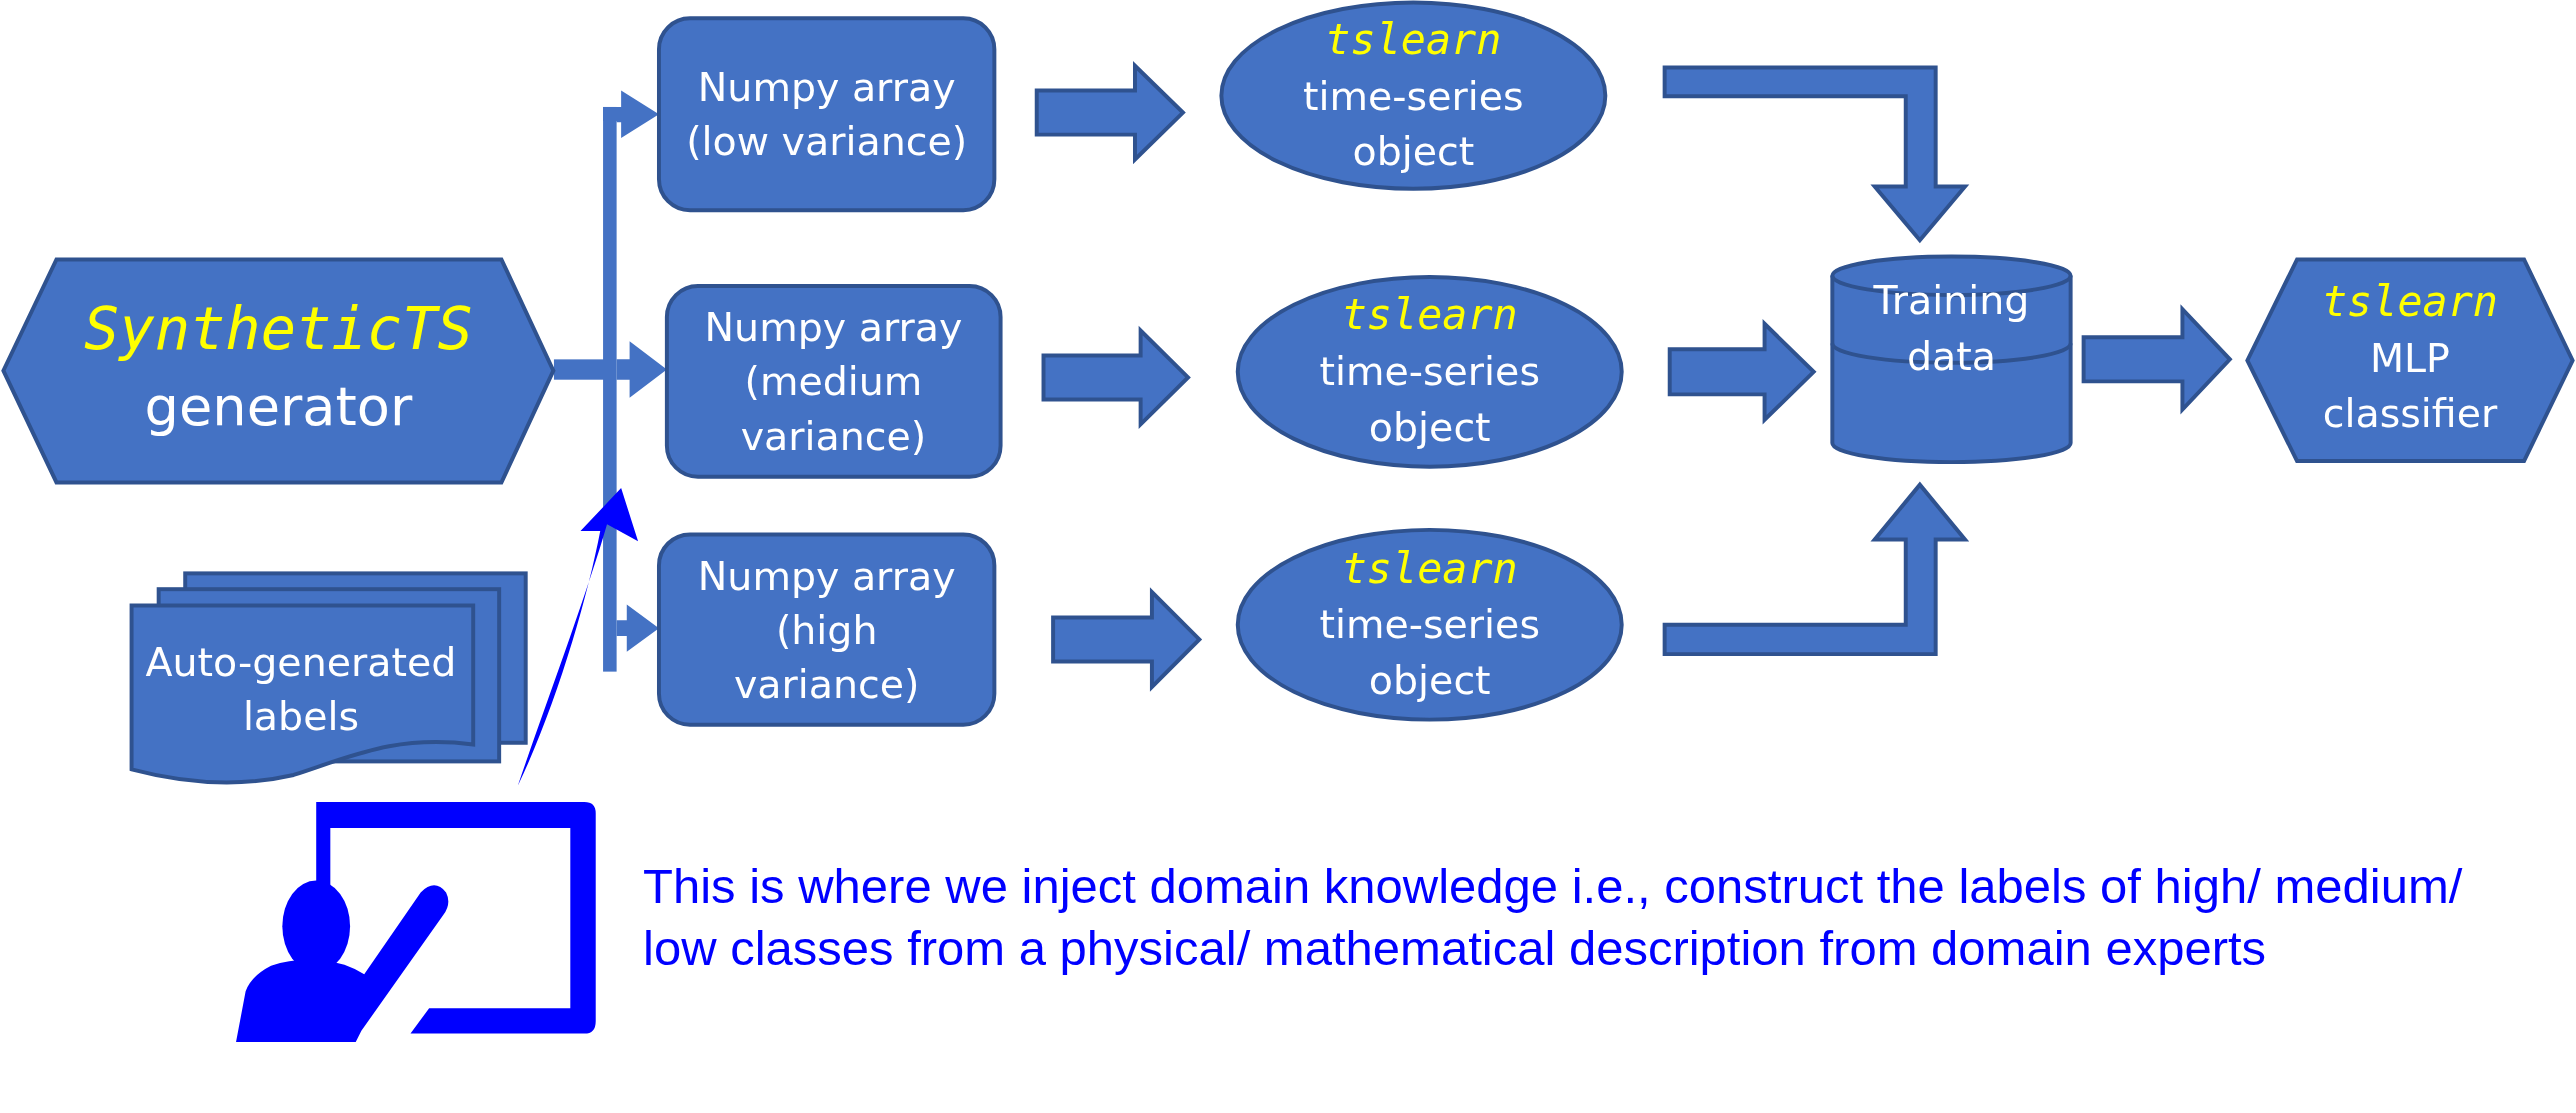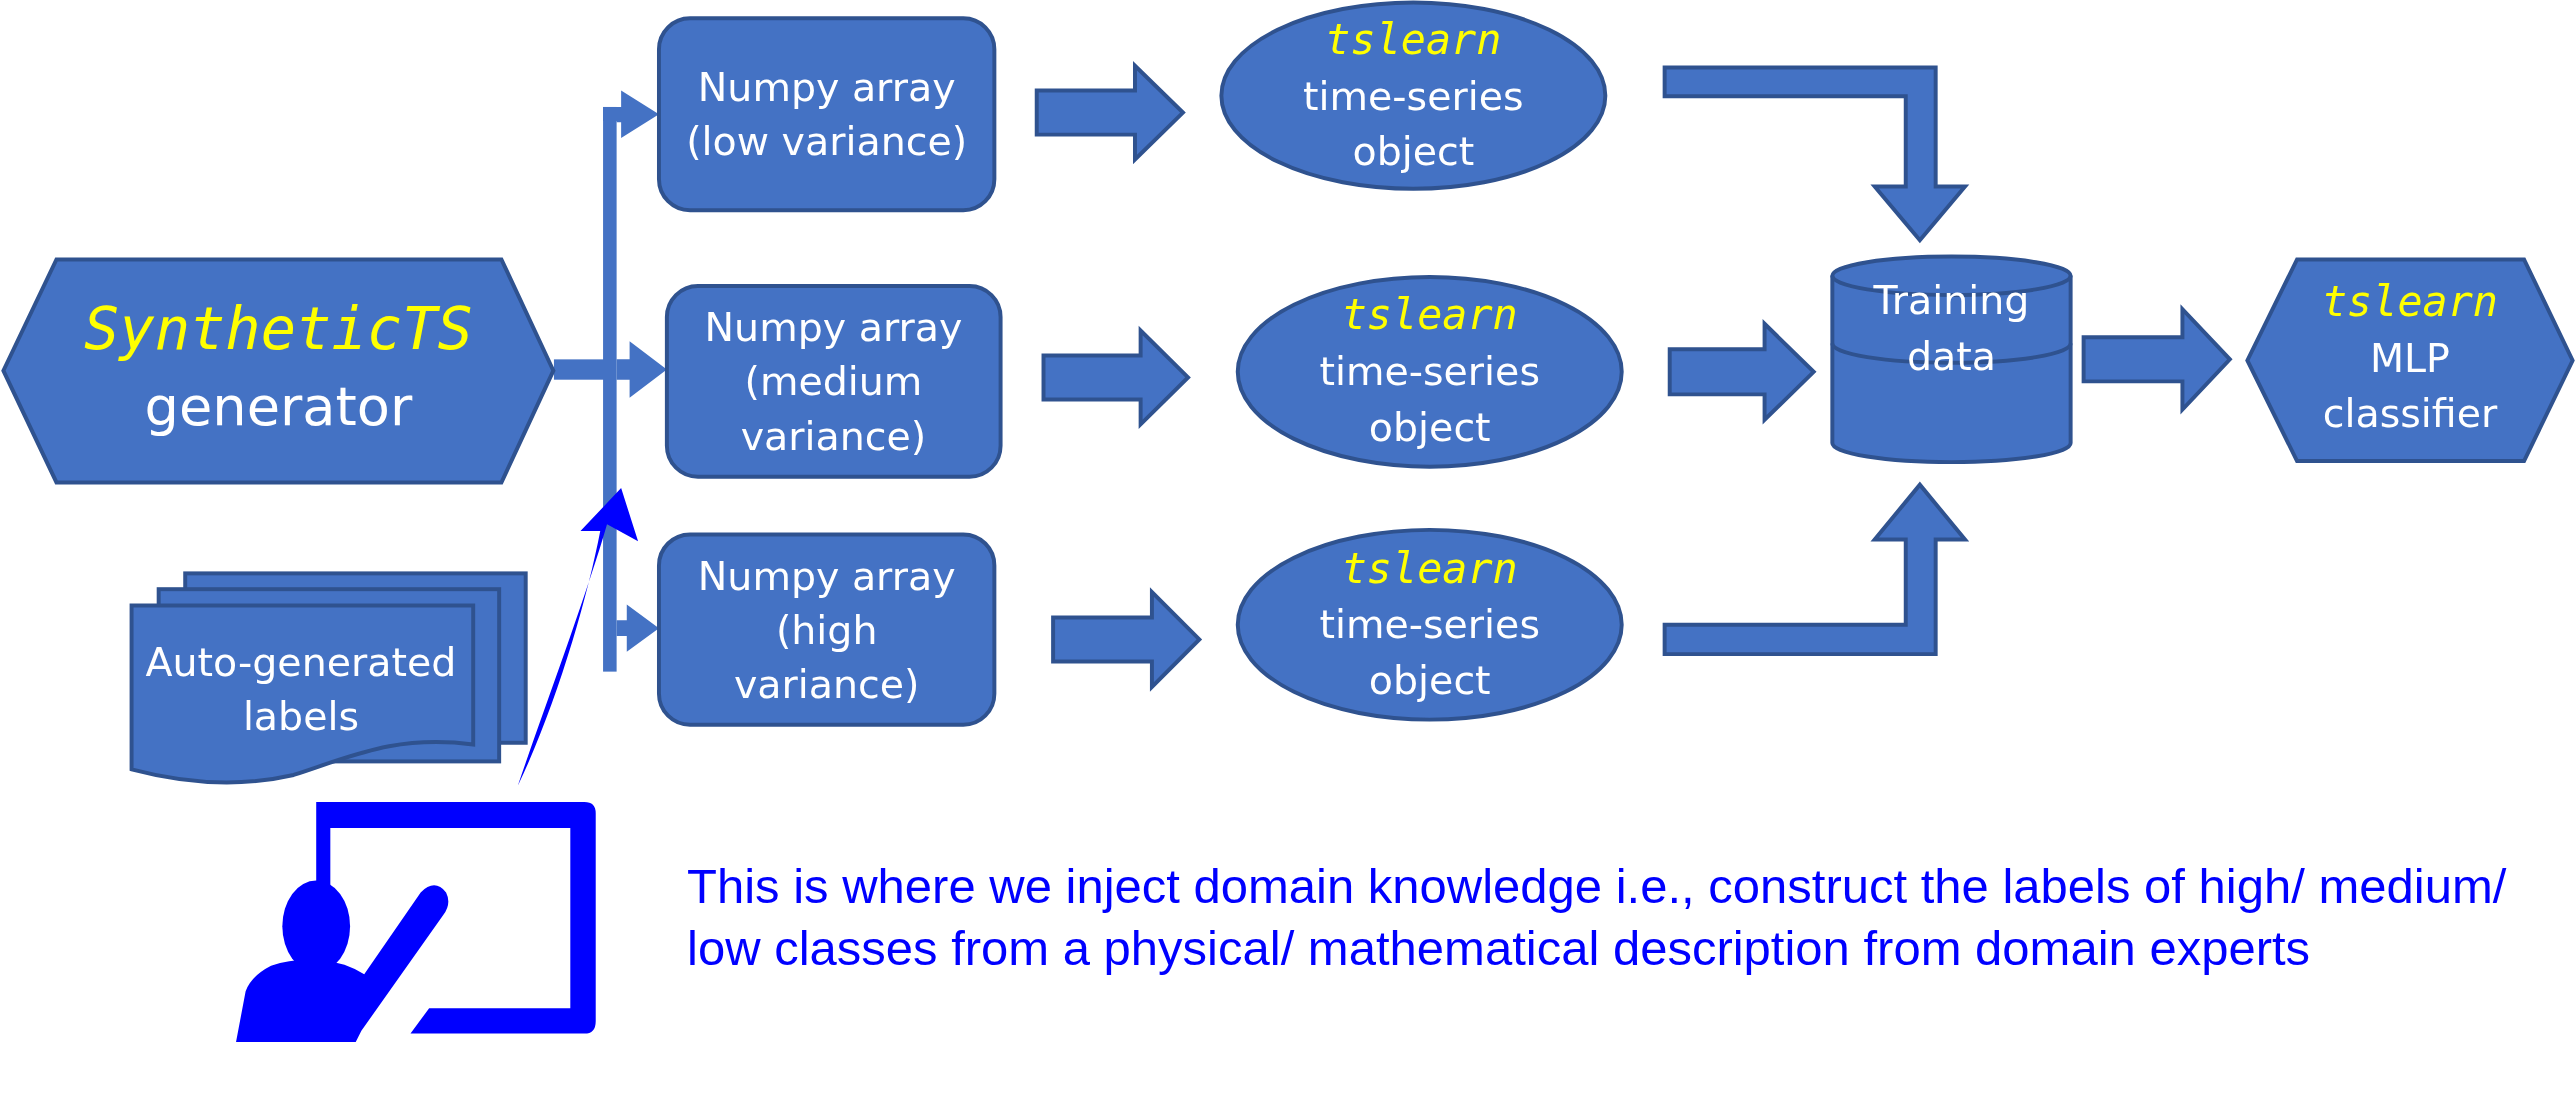--- a/index.html
+++ b/index.html
@@ -4,21 +4,21 @@
 <style>
   html, body { margin: 0; padding: 0; background: #ffffff; }
   body { width: 2576px; height: 1114px; overflow: hidden; position: relative; }
   svg { position: absolute; left: 0; top: 0; }
   .shape { fill: #4472C4; stroke: #2F528F; stroke-width: 7; }
   .connector { fill: #4472C4; stroke: none; }
   .lbl { font-family: "DejaVu Sans", sans-serif; fill: #ffffff; text-anchor: middle; }
   .lbl-y { font-family: "DejaVu Sans Mono", monospace; font-style: italic; fill: #FFFF00; text-anchor: middle; }
   .note { position: absolute; left: 643px; top: 855px; width: 1863px;
           font-family: "Liberation Sans", sans-serif; font-size: 49px; line-height: 62px;
-          color: #0000FF; margin-left: 44px; }
+          color: #0000FF; }
 </style>
 </head>
 <body>
 
 <svg width="2576" height="1114" viewBox="0 0 4562 1972">
 
   <g>
     <rect class="connector" x="981" y="636" width="110" height="36"></rect>
     <rect class="connector" x="1068" y="189" width="24" height="1000"></rect>
     <polygon class="connector" points="1068,189 1100,189 1100,160 1167,202 1100,244 1100,216 1092,216 1092,214 1068,214"></polygon>

